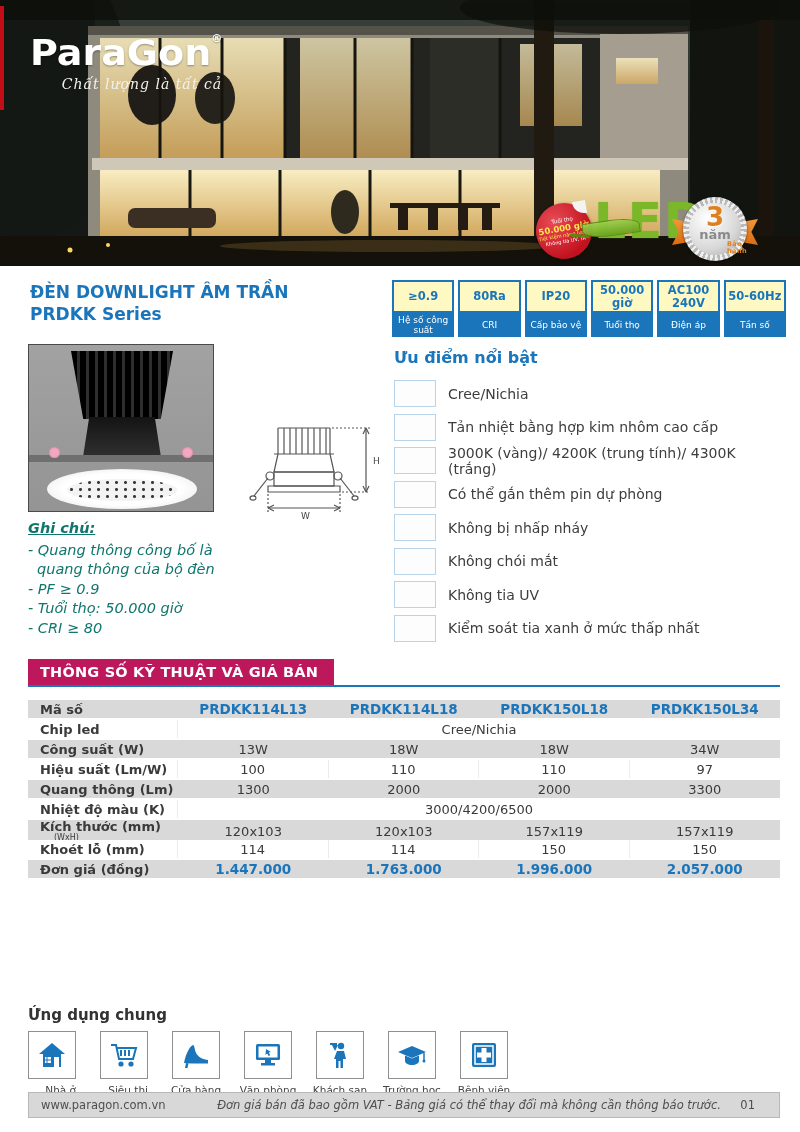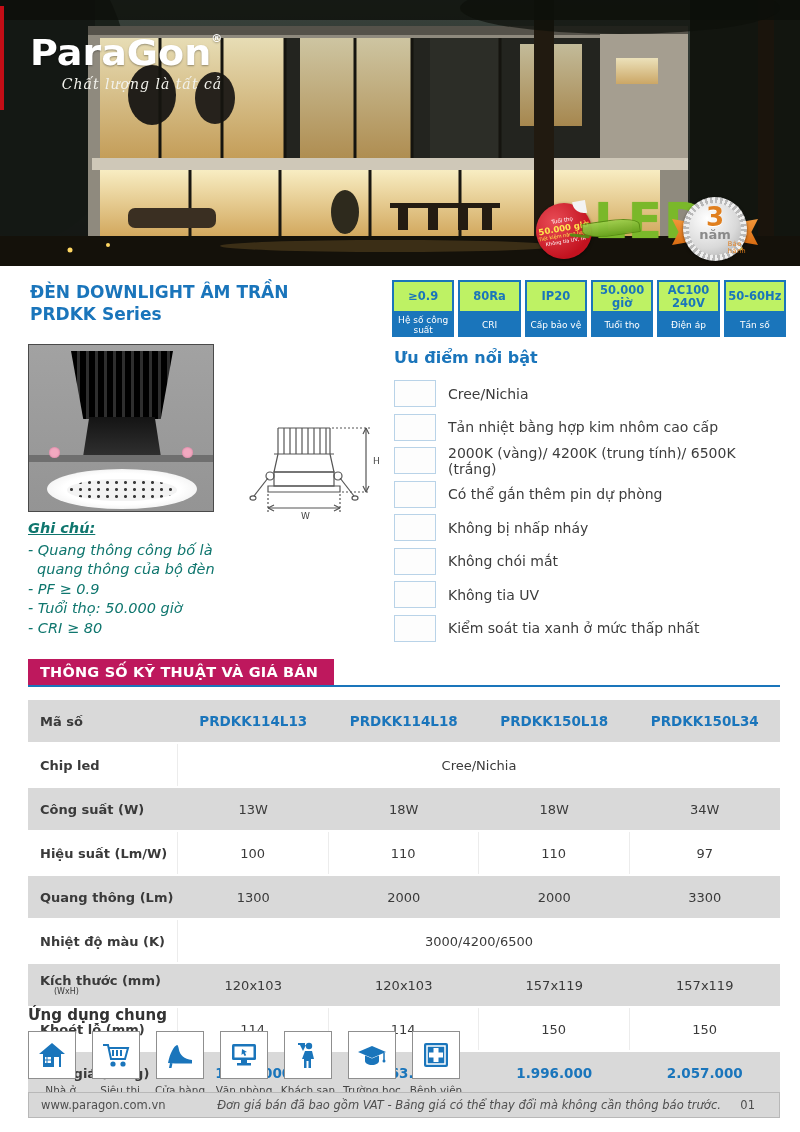--- a/index.html
+++ b/index.html
@@ -34,28 +34,28 @@
   .ribbon{position:absolute;top:22px;width:30px;height:26px;background:linear-gradient(#f2973a,#d96c12);}
   .ribbon.left{left:-4px;clip-path:polygon(0 0,100% 20%,100% 80%,0 100%,22% 50%);}
   .ribbon.right{right:-4px;clip-path:polygon(0 20%,100% 0,78% 50%,100% 100%,0 80%);}
   #medal{position:absolute;left:7px;top:0;width:64px;height:64px;border-radius:50%;
     background:repeating-conic-gradient(#b9b9b9 0 5deg,#efefef 5deg 10deg);
     display:flex;align-items:center;justify-content:center;box-shadow:0 1px 3px rgba(0,0,0,.5);}
   #medal-inner{width:52px;height:52px;border-radius:50%;background:radial-gradient(circle at 35% 30%,#ffffff,#d9d9d9 60%,#a8a8a8);
     display:flex;flex-direction:column;align-items:center;justify-content:center;line-height:1;}
   #medal-num{font-size:26px;font-weight:bold;color:#e07f1e;text-shadow:0 1px 0 #fff;}
   #medal-unit{font-size:13px;font-weight:bold;color:#8a8a8a;margin-top:-2px;}
-  #medal-label{font-size:6.5px;font-weight:normal;color:#e07f1e;letter-spacing:.5px;margin-left:44px;}
+  #medal-label{font-size:6.5px;font-weight:bold;color:#e07f1e;letter-spacing:.5px;margin-left:44px;}
 
   
   #product-title{position:absolute;left:30px;top:281px;color:#1a75bb;font-weight:bold;font-size:17px;line-height:1.3;}
 
   #spec-badges{position:absolute;left:392px;top:280px;width:394px;display:flex;gap:4px;}
   .spec-badge{flex:1;display:flex;flex-direction:column;}
-  .spec-badge .val{border:2px solid #1a75bb;background:#bef264;color:#1a75bb;font-weight:bold;font-size:11.5px;
+  .spec-badge .val{border:2px solid #1a75bb;background:#fef9c3;color:#1a75bb;font-weight:bold;font-size:11.5px;
     min-height:33px;display:flex;align-items:center;justify-content:center;text-align:center;line-height:1.1;padding:1px;}
   .spec-badge .lab{background:#1a75bb;color:#fff;font-size:9px;min-height:24px;display:flex;align-items:center;justify-content:center;
     text-align:center;line-height:1.15;padding:1px 2px;}
 
   
   #photo-panel{position:absolute;left:28px;top:344px;width:186px;height:168px;background:linear-gradient(#a2a2a2,#949494);border:1px solid #4a4a4a;}
   .dl-fins{position:absolute;left:42px;top:6px;width:102px;height:68px;
     background:repeating-linear-gradient(90deg,#000 0 6px,#2e2e2e 6px 9px);
     clip-path:polygon(0 0,100% 0,88% 100%,12% 100%);}
   .dl-body{position:absolute;left:54px;top:72px;width:78px;height:40px;background:linear-gradient(#141414,#303030);
@@ -78,33 +78,33 @@
   #features-heading{color:#1a75bb;font-weight:bold;font-size:16px;margin-bottom:10px;}
   .feature-item{display:flex;align-items:center;gap:12px;height:33.5px;}
   .feature-icon{width:27px;height:27px;border:1px solid #b9d3e8;background:#fdfdfd;display:flex;align-items:center;justify-content:center;flex:0 0 27px;padding-left:40px;}
   .feature-label{font-size:14px;color:#3d3d3d;}
 
   
   #table-heading{position:absolute;left:28px;top:659px;background:#be185d;color:#fff;font-weight:bold;font-size:14.5px;
     padding:5px 16px 5px 12px;letter-spacing:.2px;}
   #table-underline{position:absolute;left:28px;top:685px;width:752px;height:2px;background:#1a75bb;}
   #spec-table{position:absolute;left:28px;top:700px;width:752px;}
-  .t-row{display:grid;grid-template-columns:150px repeat(4,1fr);column-gap:0;margin-bottom:2px;height:42px;}
+  .t-row{display:grid;grid-template-columns:150px repeat(4,1fr);column-gap:0;margin-bottom:2px;height:18px;}
   .t-row .cell{display:flex;align-items:center;justify-content:center;font-size:13px;color:#3a3a3a;}
   .t-row .label{justify-content:flex-start;padding-left:12px;font-weight:bold;flex-direction:column;align-items:flex-start;justify-content:center;line-height:1;}
   .t-row .label .sub{font-weight:normal;font-size:8px;padding-left:14px;margin-top:1px;}
   .row-gray .cell{background:#d9d9d9;}
   .row-white .cell{background:#fff;border-right:1px solid #ececec;}
   .row-white .cell:last-child{border-right:none;}
   .span-cell{grid-column:2/6;}
   .cell.model,.cell.price{color:#1a75bb;font-weight:bold;font-size:13.5px;}
 
   
   #apps-heading{position:absolute;left:28px;top:1006px;font-size:15px;font-weight:bold;color:#333;}
-  #apps{position:absolute;left:28px;top:1031px;display:flex;gap:16px;}
+  #apps{position:absolute;left:28px;top:1031px;display:flex;gap:24px;}
   .app-item{width:48px;text-align:center;position:relative;}
   .app-icon{width:48px;height:48px;border:1px solid #8f8f8f;background:#fff;display:flex;align-items:center;justify-content:center;}
   .app-label{font-size:10.5px;color:#444;margin-top:3px;white-space:nowrap;position:relative;left:50%;transform:translateX(-50%);display:inline-block;}
 
   
   #footer{position:absolute;left:28px;top:1092px;width:752px;height:26px;background:#d8d8d8;border:1px solid #b8b8b8;
     display:flex;align-items:center;font-size:11.5px;color:#4e4e4e;}
   #footer-url{padding-left:12px;width:180px;}
   #footer-note{flex:1;text-align:center;font-style:italic;}
   #footer-page{width:50px;text-align:right;padding-right:24px;}
@@ -344,21 +344,21 @@
               <circle cx="10" cy="10" r="8" fill="#fff" stroke="#2b6fb3" stroke-width="1.4"></circle>
               <path d="M10 10 L10 2 A8 8 0 0 0 3.1 14 Z" fill="#f7d54d"></path>
               <path d="M10 10 L16.9 14 A8 8 0 0 0 10 2 Z" fill="#cfe4f5"></path>
               <g stroke="#2b6fb3" stroke-width="1.2">
                 <line x1="10" y1="10" x2="10" y2="2"></line>
                 <line x1="10" y1="10" x2="3.1" y2="14"></line>
                 <line x1="10" y1="10" x2="16.9" y2="14"></line>
               </g>
             </svg>
           </div>
-          <div class="feature-label">2000K (vàng)/ 4200K (trung tính)/ 6500K (trắng)</div>
+          <div class="feature-label">3000K (vàng)/ 4200K (trung tính)/ 4300K (trắng)</div>
         </div>
         <div class="feature-item">
           <div class="feature-icon">
             <svg width="20" height="20">
               <rect x="2.5" y="5" width="15" height="10" fill="#fdecec" stroke="#c0392b" stroke-width="1.2"></rect>
               <ellipse cx="10" cy="10" rx="4.2" ry="2.6" fill="#f5c518"></ellipse>
               <line x1="4" y1="13" x2="16" y2="13" stroke="#c0392b" stroke-width=".8"></line>
             </svg>
           </div>
           <div class="feature-label">Có thể gắn thêm pin dự phòng</div>

